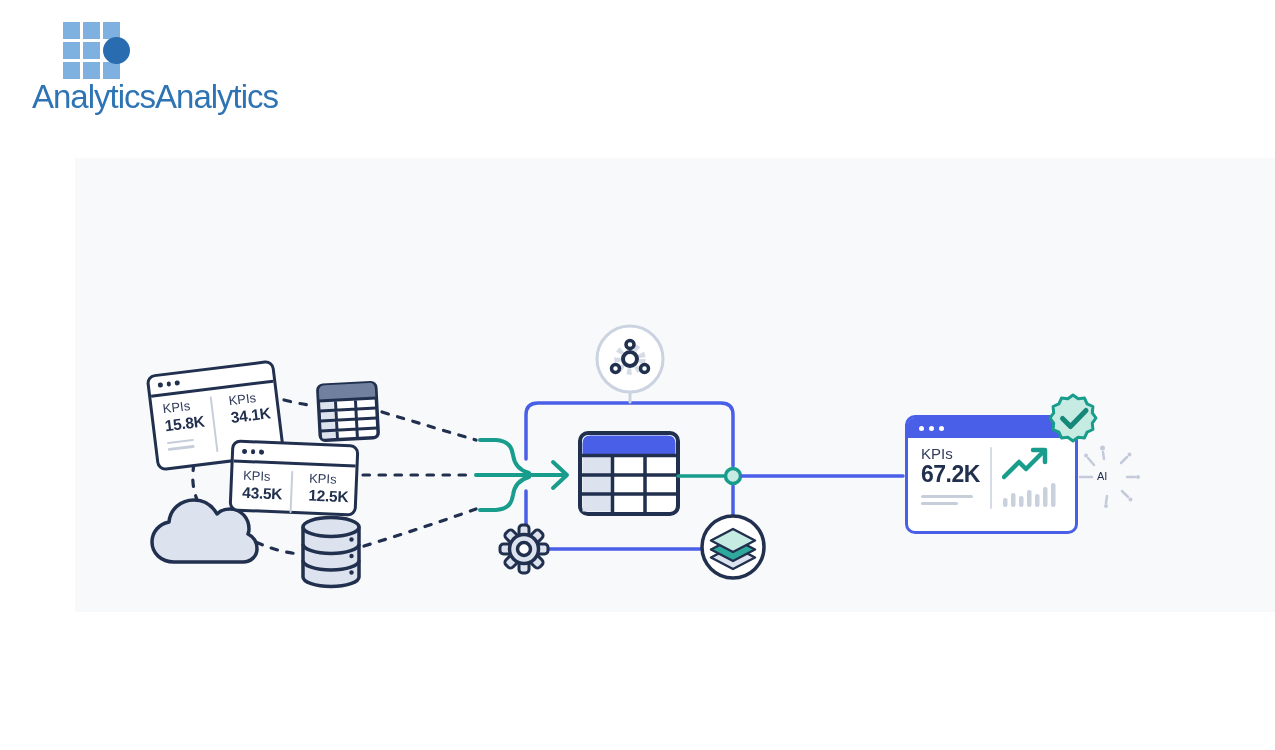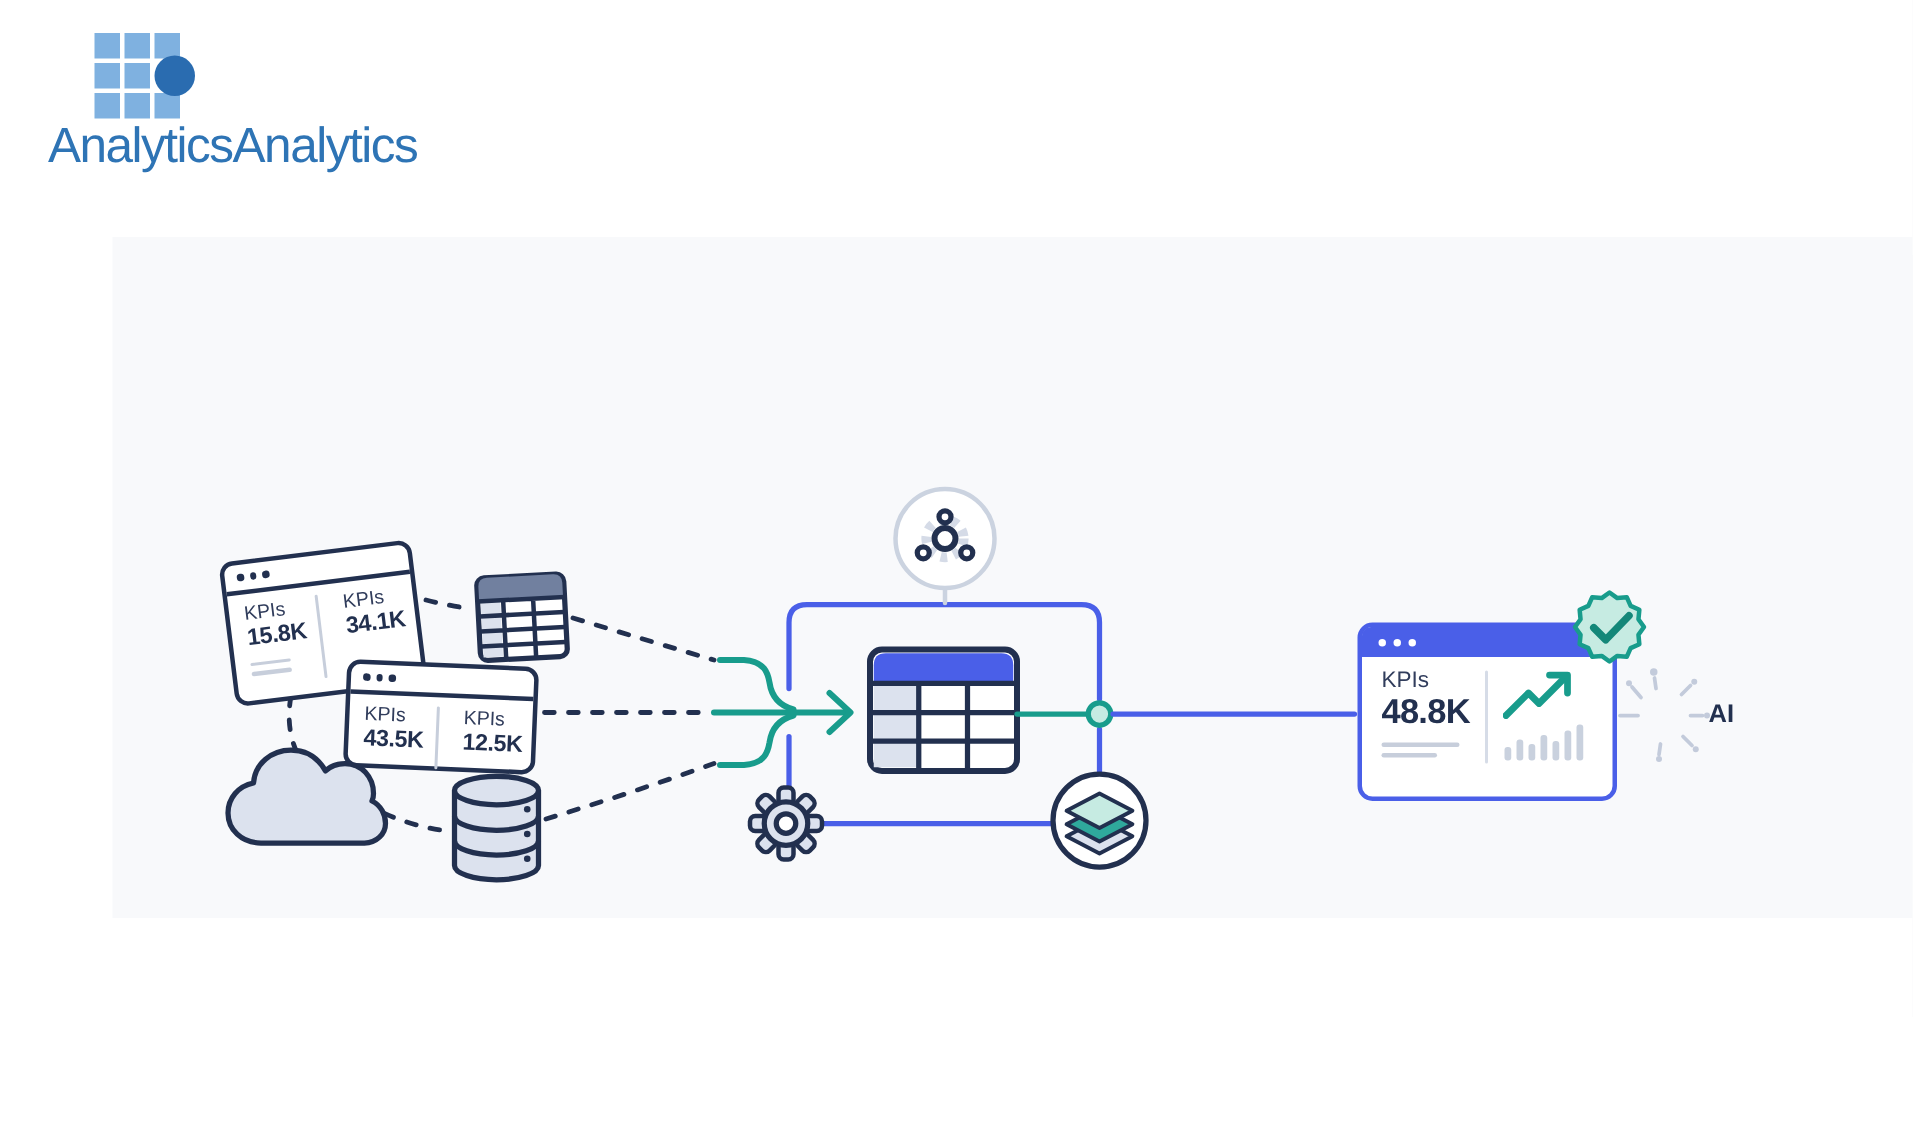--- a/index.html
+++ b/index.html
@@ -53,21 +53,21 @@
   .dash-header .dot{width:5px;height:5px;border-radius:50%;background:#fff;}
   .dash-body{display:flex;padding:7px 10px 4px 13px;}
   .dash-kpi .kpi-label{font-size:15px;color:#313D5C;}
   .dash-kpi .kpi-value{font-size:23px;font-weight:700;color:var(--navy);letter-spacing:-0.5px;line-height:1.1;}
   .dash-kpi .ph-lines{margin-top:7px;}
   .dash-kpi .ph-lines i{height:3px;}
   .dash-div{width:2.5px;height:62px;background:#D6DCE7;border-radius:2px;margin:2px 10px 0 10px;}
 
   
   .ai-wrap{position:absolute;left:1097px;top:466px;z-index:2;}
-  .ai-text{font-size:17px;font-weight:700;color:var(--navy);margin-left:42px;}
+  .ai-text{font-size:11px;font-weight:400;color:var(--navy);}
 </style>
 </head>
 <body>
 
 <div class="stage">
   <div class="bg-panel"></div>
 
   <div class="logo">
     <div class="logo-grid">
       <i class="sq" style="left:0;top:0"></i>
@@ -228,21 +228,21 @@
 
   <div class="dash-win">
     <div class="dash-header">
       <i class="dot"></i>
       <i class="dot"></i>
       <i class="dot"></i>
     </div>
     <div class="dash-body">
       <div class="dash-kpi">
         <div class="kpi-label">KPIs</div>
-        <div class="kpi-value">48.8K</div>
+        <div class="kpi-value">67.2K</div>
         <div class="ph-lines">
             <i style="width:52px"></i>
             <i style="width:37px"></i>
           </div>
       </div>
       <div class="dash-div"></div>
       <svg width="58" height="64" viewBox="0 0 58 64">
         <g fill="#C9D1DE">
           <rect x="1" y="53" width="4.5" height="9" rx="2"></rect>
           <rect x="9" y="48" width="4.5" height="14" rx="2"></rect>

